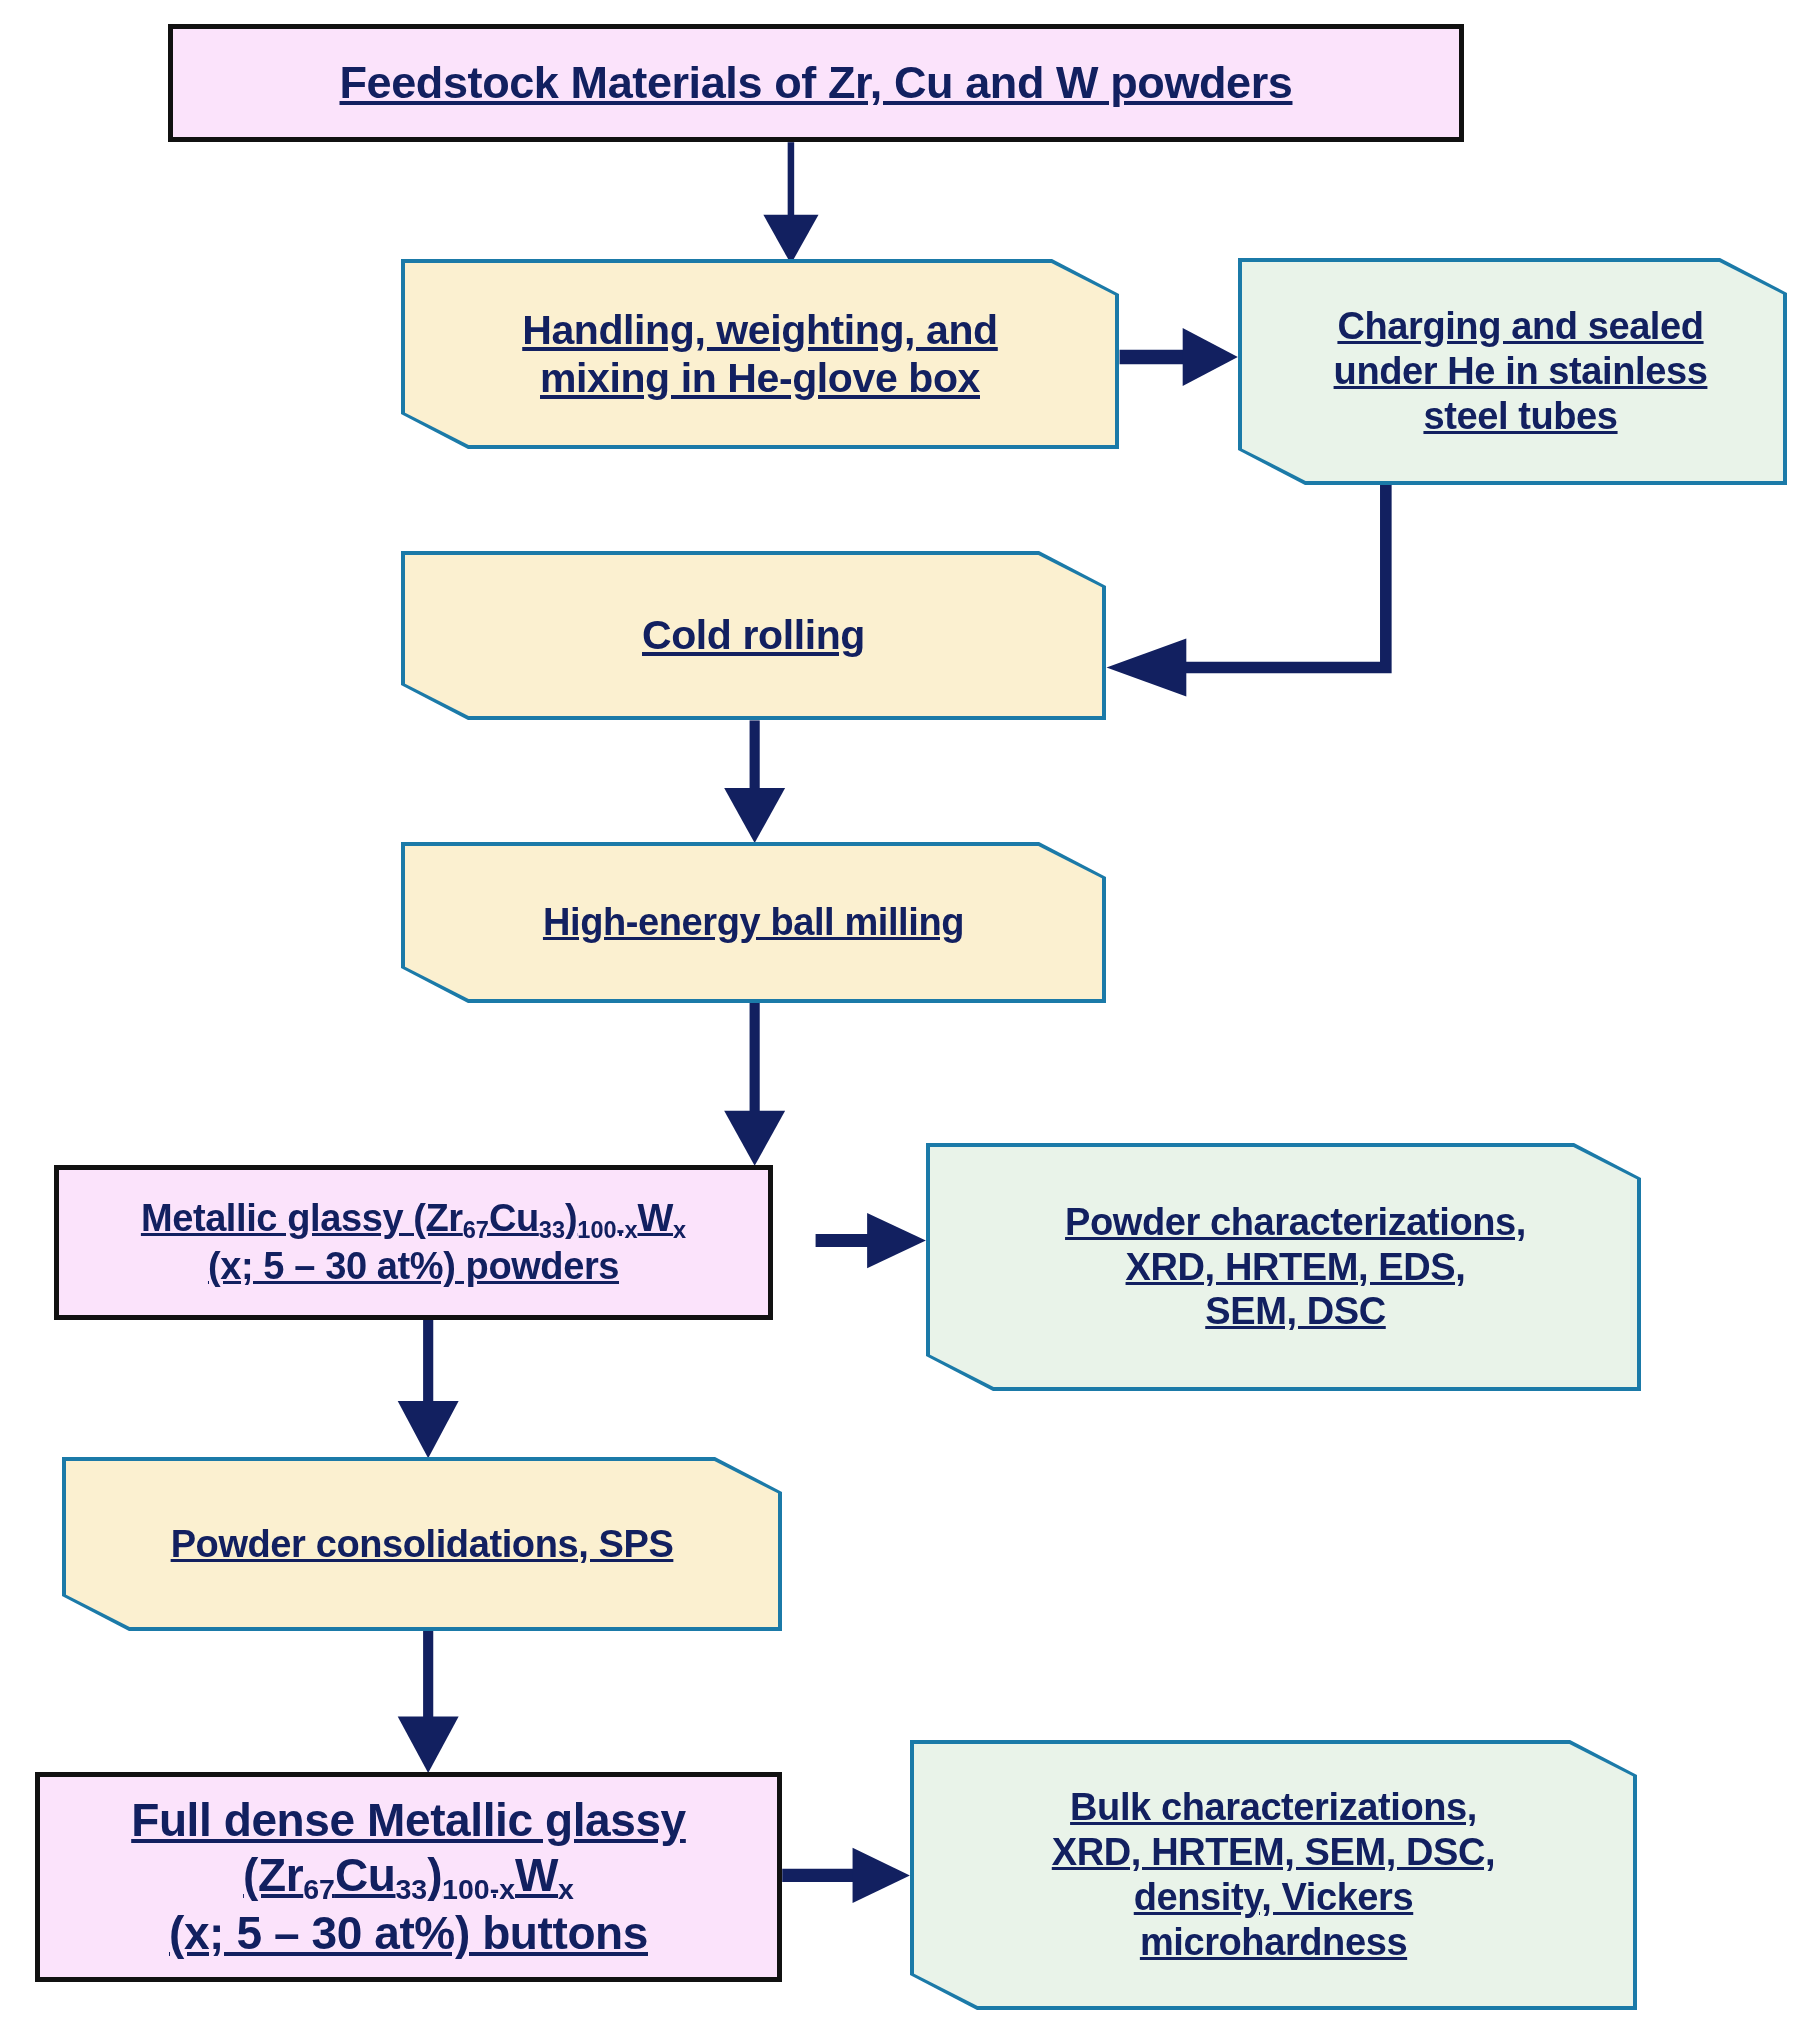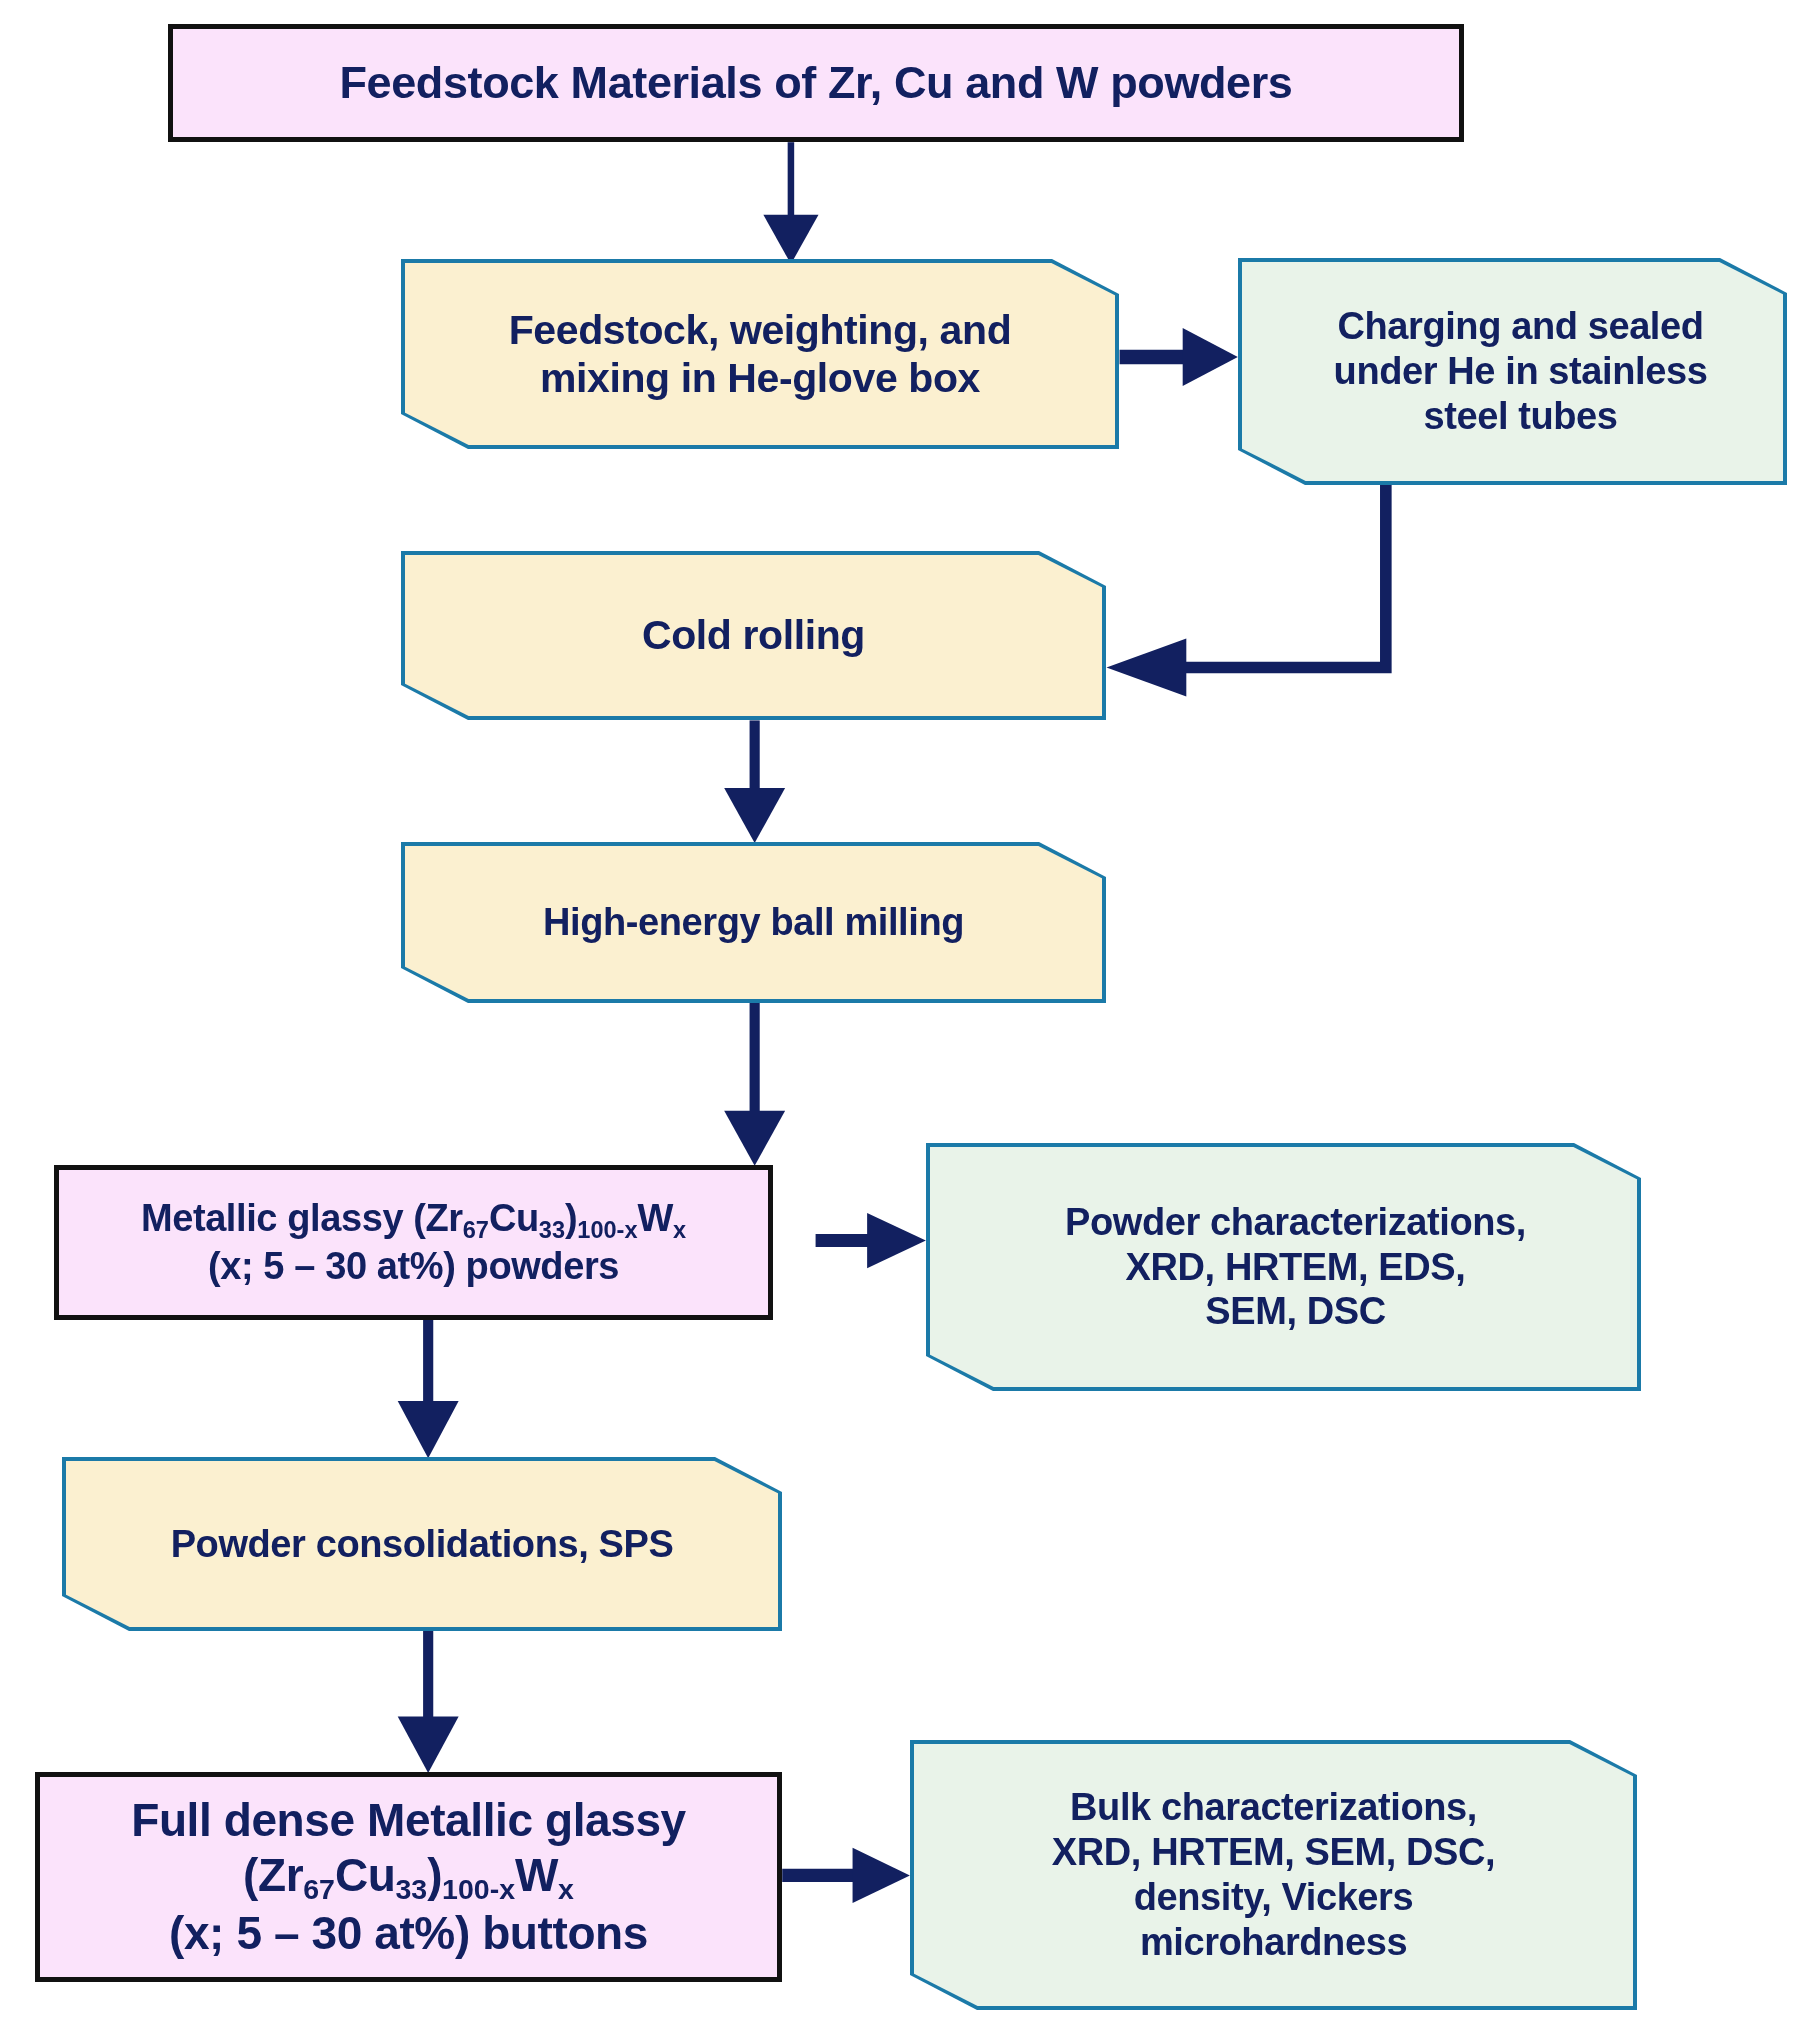--- a/index.html
+++ b/index.html
@@ -31,20 +31,21 @@
     position: absolute;
     box-sizing: border-box;
     display: flex;
     align-items: center;
     justify-content: center;
     text-align: center;
     color: #122060;
     font-weight: bold;
     line-height: 1.18;
     letter-spacing: -0.4px;
+    text-decoration: underline;
   }
   .node .txt {
     width: 100%;
     padding: 0 19px;
     box-sizing: border-box;
   }
 
   
   .node.rect {
     background: #fbe3fb;
@@ -148,21 +149,21 @@
   </svg>
 
   <div class="node rect" id="n-feedstock">
     <div class="txt">Feedstock Materials of Zr, Cu and W powders</div>
   </div>
 
   <div class="node clipped cream" id="n-handling">
     <div class="shape"></div>
     <div class="fill"></div>
     <div class="txt">
-      <span>Feedstock, weighting, and</span><br>
+      <span>Handling, weighting, and</span><br>
       <span>mixing in He-glove box</span>
     </div>
   </div>
 
   <div class="node clipped mint" id="n-charging">
     <div class="shape"></div>
     <div class="fill"></div>
     <div class="txt">
       <span>Charging and sealed</span><br>
       <span>under He in stainless</span><br>

